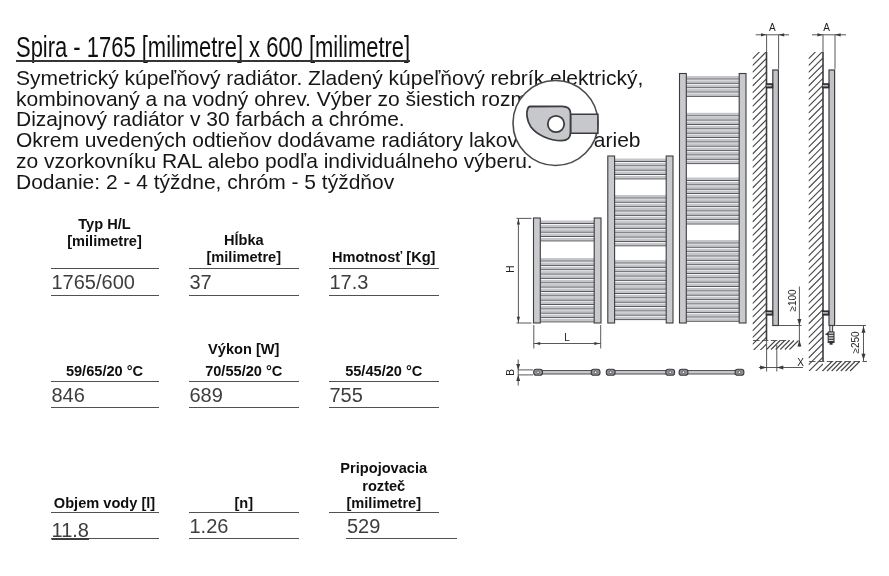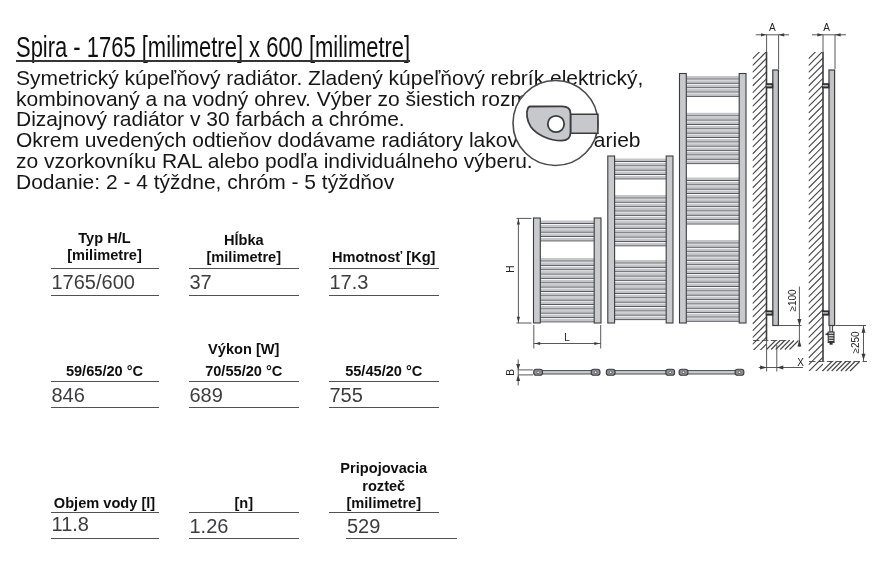--- a/index.html
+++ b/index.html
@@ -19,21 +19,21 @@
 </style>
 </head>
 <body>
 <div id="page">
 
 <div id="title">Spira - 1765 [milimetre] x 600 [milimetre]<div id="title-line" style="transform:scaleX(1.366);transform-origin:0 0; top:30.5px;"></div></div>
 
 <div id="desc">Symetrický kúpeľňový radiátor. Zladený kúpeľňový rebrík elektrický,<br>kombinovaný a na vodný ohrev. Výber zo šiestich rozmerov.<br>Dizajnový radiátor v 30 farbách a chróme.<br>Okrem uvedených odtieňov dodávame radiátory lakované do farieb<br>zo vzorkovníku RAL alebo podľa individuálneho výberu.<br>Dodanie: 2 - 4 týždne, chróm - 5 týždňov</div>
 
 <div class="cell hdr" style="left:50.5px;top:232px;width:108.0px;height:37.1px;">
-      <div class="ct" style="bottom:4px;margin-top:12px;">Typ H/L<br>[milimetre]</div>
+      <div class="ct" style="bottom:18px;margin-top:12px;">Typ H/L<br>[milimetre]</div>
     </div>
 
 <div class="cell hdr" style="left:188.5px;top:232px;width:110.5px;height:37.1px;">
       <div class="ct" style="bottom:1.6px;">Hĺbka<br>[milimetre]</div>
     </div>
 
 <div class="cell hdr" style="left:328.5px;top:232px;width:110.5px;height:37.1px;">
       <div class="ct" style="bottom:1.6px;">Hmotnosť [Kg]</div>
     </div>
 
@@ -83,21 +83,21 @@
 
 <div class="cell hdr" style="left:188.5px;top:455px;width:110.5px;height:58.4px;">
       <div class="ct" style="bottom:0.1px;">[n]</div>
     </div>
 
 <div class="cell hdr" style="left:328.5px;top:455px;width:110.5px;height:58.4px;">
       <div class="ct" style="bottom:0.1px;">Pripojovacia<br>rozteč<br>[milimetre]</div>
     </div>
 
 <div class="cell val" style="left:50.5px;top:514.7px;width:108.0px;height:24.6px;">
-      <div class="ct" style="bottom:6px;">11.8</div>
+      <div class="ct" style="bottom:0;text-decoration:underline;">11.8</div>
     </div>
 
 <div class="cell val" style="left:188.5px;top:514.7px;width:110.5px;height:24.6px;">
       <div class="ct" style="bottom:4.3px;">1.26</div>
     </div>
 
 <div class="cell val" style="left:346px;top:514.7px;width:110.5px;height:24.6px;">
       <div class="ct" style="bottom:4.3px;">529</div>
     </div>
 <svg width="889" height="576" viewBox="0 0 889 576">

